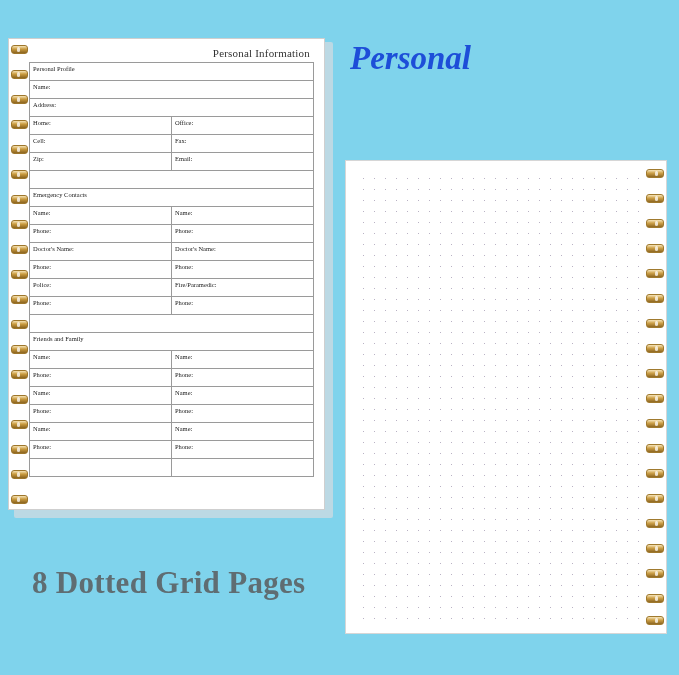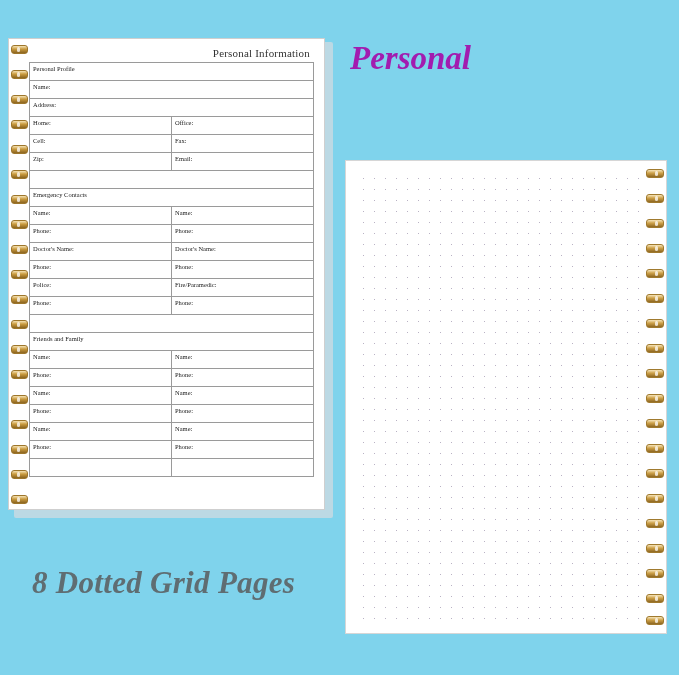--- a/index.html
+++ b/index.html
@@ -179,33 +179,32 @@
   #headline {
     position: absolute;
     left: 350px;
     top: 40px;
     width: 320px;
     font-family: "Liberation Serif", serif;
     font-weight: bold;
     font-style: italic;
     font-size: 33px;
     line-height: 1.15;
-    color: #a21caf;
+    color: #1d4ed8;
   }
   #headline .l2 {
     display: block;
   }
   #subline {
     position: absolute;
     left: 32px;
     top: 565px;
     width: 320px;
     font-family: "Liberation Serif", serif;
     font-weight: bold;
-    font-style: italic;
     font-size: 31px;
     color: #5f6d72;
     letter-spacing: 0.3px;
   }
 </style>
 </head>
 <body>
 
 <div id="left-notebook">
   <div id="left-page-shadow"></div>

